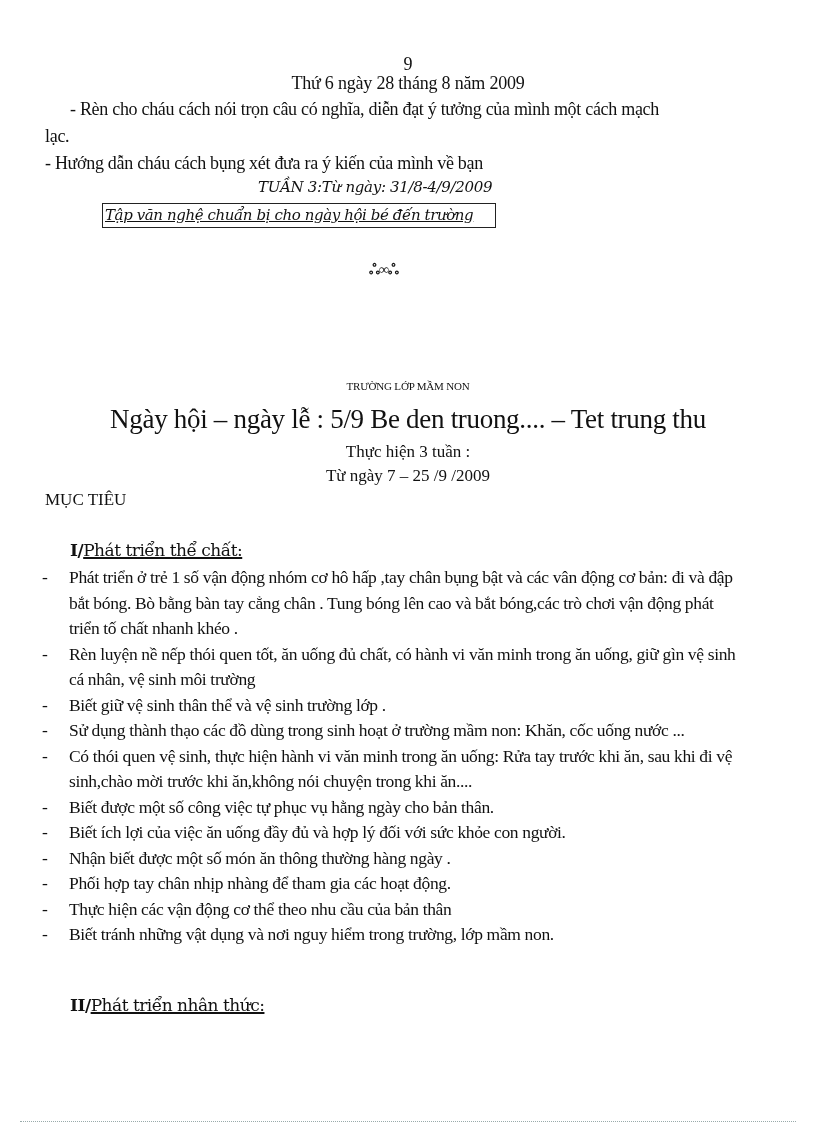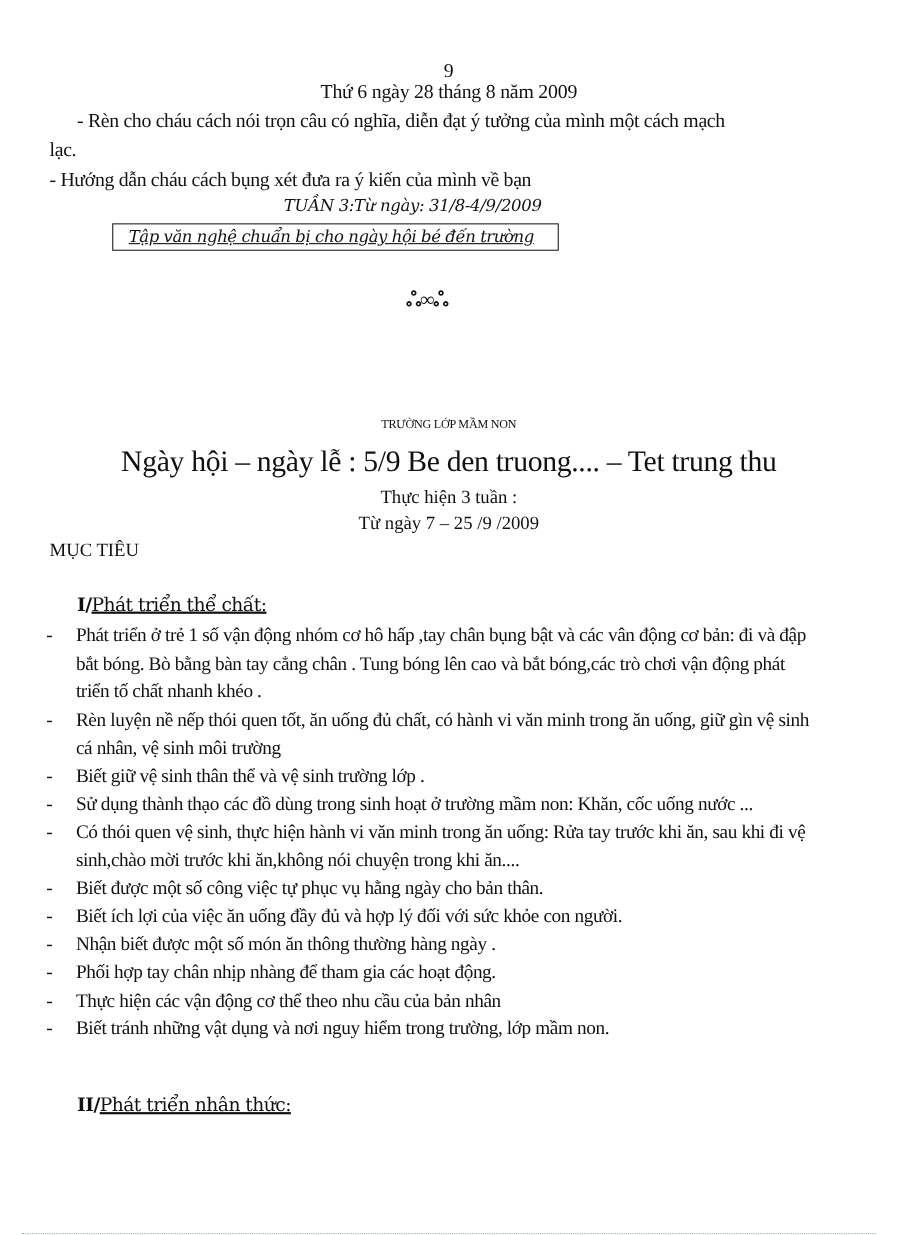--- a/index.html
+++ b/index.html
@@ -10,24 +10,24 @@
     .abs { position: absolute; }
     .center { left: 0; width: 816px; text-align: center; }
     .ital { font-family: "DejaVu Serif", serif; font-style: italic; }
     .page-num { top: 54px; font-size: 18px; }
     .date { top: 73px; font-size: 18px; letter-spacing: -0.2px; }
     .line { left: 45px; font-size: 18px; letter-spacing: -0.3px; white-space: nowrap; }
     .week { top: 178px; left: 258px; font-size: 15px; letter-spacing: -0.3px; }
     .boxed {
       top: 203px; left: 102px; width: 390px; height: 23px;
       border: 1px solid #222; font-size: 15px; line-height: 22px;
-      padding-left: 14px; white-space: nowrap; letter-spacing: -0.4px;
+      padding-left: 2px; white-space: nowrap; letter-spacing: -0.4px;
     }
     .boxed span { text-decoration: underline; }
-    .ornament { top: 262px; left: 369px; font-size: 18px; font-weight: bold; letter-spacing: -1px; }
+    .ornament { top: 262px; left: 369px; font-size: 14px; font-weight: bold; letter-spacing: -1px; }
     .school { top: 380px; font-size: 11px; letter-spacing: -0.2px; }
     .title { top: 404px; font-size: 27px; letter-spacing: -0.3px; }
     .sub1 { top: 442px; font-size: 17px; }
     .sub2 { top: 466px; font-size: 17px; }
     .muc { top: 490px; left: 45px; font-size: 17px; text-align: center; }
     .section {
       left: 70px; font-size: 17px; font-family: "DejaVu Serif", serif; letter-spacing: -0.5px;
     }
     .section b { font-weight: bold; }
     .section u { text-decoration: underline; text-decoration-thickness: 2px; }
@@ -68,21 +68,21 @@
 <div class="abs list">
   <div class="item"><span class="dash">-</span><span>Phát triển ở trẻ 1 số vận động nhóm cơ hô hấp ,tay chân bụng bật và các vân động cơ bản: đi và đập bắt bóng. Bò bằng bàn tay cẳng chân . Tung bóng lên cao và bắt bóng,các trò chơi vận động phát triển tố chất nhanh khéo .</span></div>
   <div class="item"><span class="dash">-</span><span>Rèn luyện nề nếp thói quen tốt, ăn uống đủ chất, có hành vi văn minh trong ăn uống, giữ gìn vệ sinh cá nhân, vệ sinh môi trường</span></div>
   <div class="item"><span class="dash">-</span><span>Biết giữ vệ sinh thân thể và vệ sinh trường lớp .</span></div>
   <div class="item"><span class="dash">-</span><span>Sử dụng thành thạo các đồ dùng trong sinh hoạt ở trường mầm non: Khăn, cốc uống nước ...</span></div>
   <div class="item"><span class="dash">-</span><span>Có thói quen vệ sinh, thực hiện hành vi văn minh trong ăn uống: Rửa tay trước khi ăn, sau khi đi vệ sinh,chào mời trước khi ăn,không nói chuyện trong khi ăn....</span></div>
   <div class="item"><span class="dash">-</span><span>Biết được một số công việc tự phục vụ hằng ngày cho bản thân.</span></div>
   <div class="item"><span class="dash">-</span><span>Biết ích lợi của việc ăn uống đầy đủ và hợp lý đối với sức khỏe con người.</span></div>
   <div class="item"><span class="dash">-</span><span>Nhận biết được một số món ăn thông thường hàng ngày .</span></div>
   <div class="item"><span class="dash">-</span><span>Phối hợp tay chân nhịp nhàng để tham gia các hoạt động.</span></div>
-  <div class="item"><span class="dash">-</span><span>Thực hiện các vận động cơ thể theo nhu cầu của bản nhân</span></div>
+  <div class="item"><span class="dash">-</span><span>Thực hiện các vận động cơ thể theo nhu cầu của bản thân</span></div>
   <div class="item"><span class="dash">-</span><span>Biết tránh những vật dụng và nơi nguy hiểm trong trường, lớp mầm non.</span></div>
 </div>
 
 <div class="abs section" style="top:995px;">
   <b>II/</b><u>Phát triển nhân thức:</u>
 </div>
 
 <div class="abs dotted"></div>
 
 </body></html>

